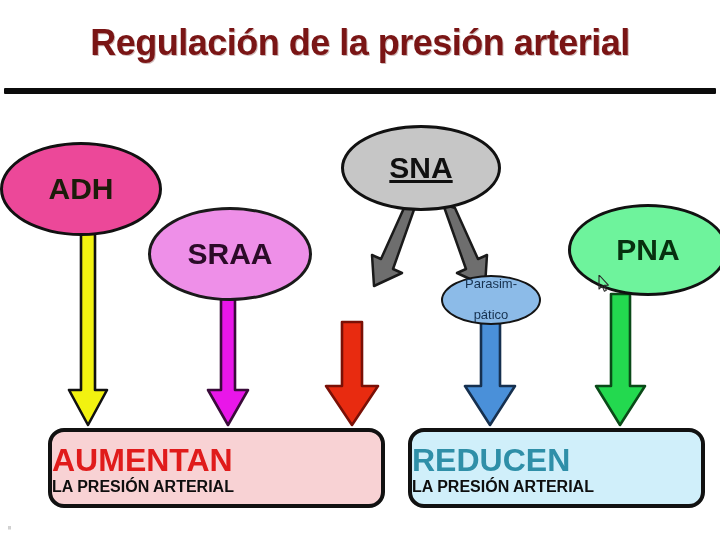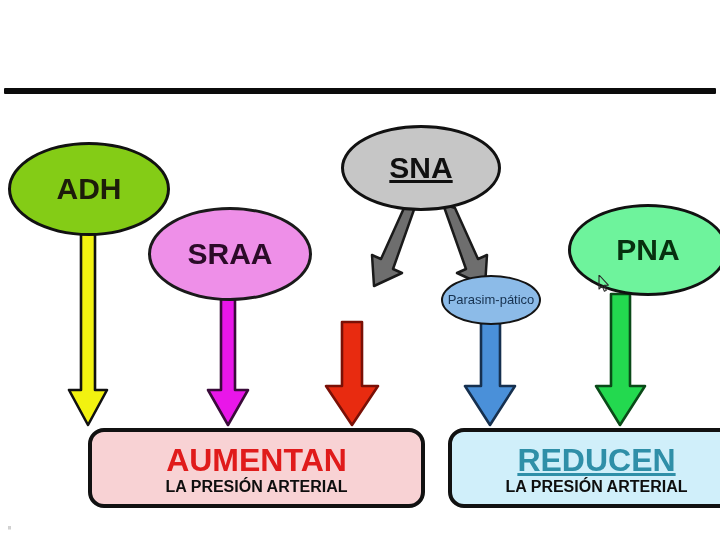--- a/index.html
+++ b/index.html
@@ -71,38 +71,39 @@
   .node-big {
     border: 3px solid #111111;
     font-size: 30px;
     font-weight: bold;
   }
   .node-small {
     font-size: 13px;
     font-weight: normal;
   }
 
-  #node-adh  { left: 8px;   top: 48px;  width: 162px; height: 94px;  background: #84cc16; color: #1c1c0a; }
+  #node-adh  { left: 0;   top: 48px;  width: 162px; height: 94px;  background: #ec4899; color: #1c1c0a; }
   #node-sraa { left: 148px; top: 113px; width: 164px; height: 94px;  background: #ee8fe8; color: #2b0b28; border-color: #1a1a1a; text-align: right; }
   #node-sna  { left: 341px; top: 31px;  width: 160px; height: 86px;  background: #c6c6c6; color: #101010; text-decoration: underline; }
   #node-pna  { left: 568px; top: 110px; width: 160px; height: 92px;  background: #6ef39c; color: #07300f; }
 
   #node-simpatico {
     left: 303px; top: 184px; width: 98px; height: 45px;
     background: #ef8378; color: #6b1a12;
     border: 2.5px solid #141414;
     font-size: 13.5px;
   }
   #node-parasimpatico {
     left: 441px; top: 181px; width: 100px; height: 50px;
     background: #8cbbe8; color: #16314f;
     border: 2.5px solid #141414;
     font-size: 13px;
-    flex-direction: row;
+    flex-direction: column;
     line-height: 1.12;
+    justify-content: space-between;
   }
 
   
   #mouse-cursor {
     position: absolute;
     left: 598px; top: 181px;
     width: 12px; height: 18px;
   }
 
   
@@ -114,37 +115,36 @@
   }
 
   
   .outcome-box {
     position: absolute;
     box-sizing: border-box;
     border: 4px solid #111111;
     border-radius: 16px;
     display: flex;
     flex-direction: column;
-    align-items: center;
+    align-items: flex-start;
     justify-content: center;
     padding-top: 2px;
-    margin-left: 40px;
   }
   #box-aumentan { left: 48px;  top: 334px; width: 337px; height: 80px; background: #f8d2d4; }
   #box-reducen  { left: 408px; top: 334px; width: 297px; height: 80px; background: #d0effa; }
 
   .outcome-head {
     font-size: 32px;
     font-weight: bold;
     line-height: 1.0;
     letter-spacing: 0px;
     white-space: nowrap;
   }
   #head-aumentan { color: #e01b1b; }
-  #head-reducen  { color: #2f8fa8; text-decoration: underline; }
+  #head-reducen  { color: #2f8fa8; }
 
   .outcome-sub {
     font-size: 16px;
     font-weight: bold;
     color: #0e0e0e;
     line-height: 1.0;
     margin-top: 3px;
     white-space: nowrap;
   }
 
@@ -160,20 +160,21 @@
     letter-spacing: 0px;
     user-select: none;
   }
 </style>
 </head>
 <body>
 
 <div id="slide">
 
   <div id="title-area">
+    <div id="page-title">Regulación de la presión arterial</div>
     <div id="title-rule"></div>
   </div>
 
   <div id="canvas">
 
     <svg id="arrow-layer" viewBox="0 0 720 445" width="720" height="445">
 
       <g>
         <path d="M 404,114 L 416,110 L 393,175 L 402,179 L 374,192 L 372,161 L 381,165 Z" fill="#6e6e6e" stroke="#1a1a1a" stroke-width="2.5" stroke-linejoin="round"></path>
       </g>

